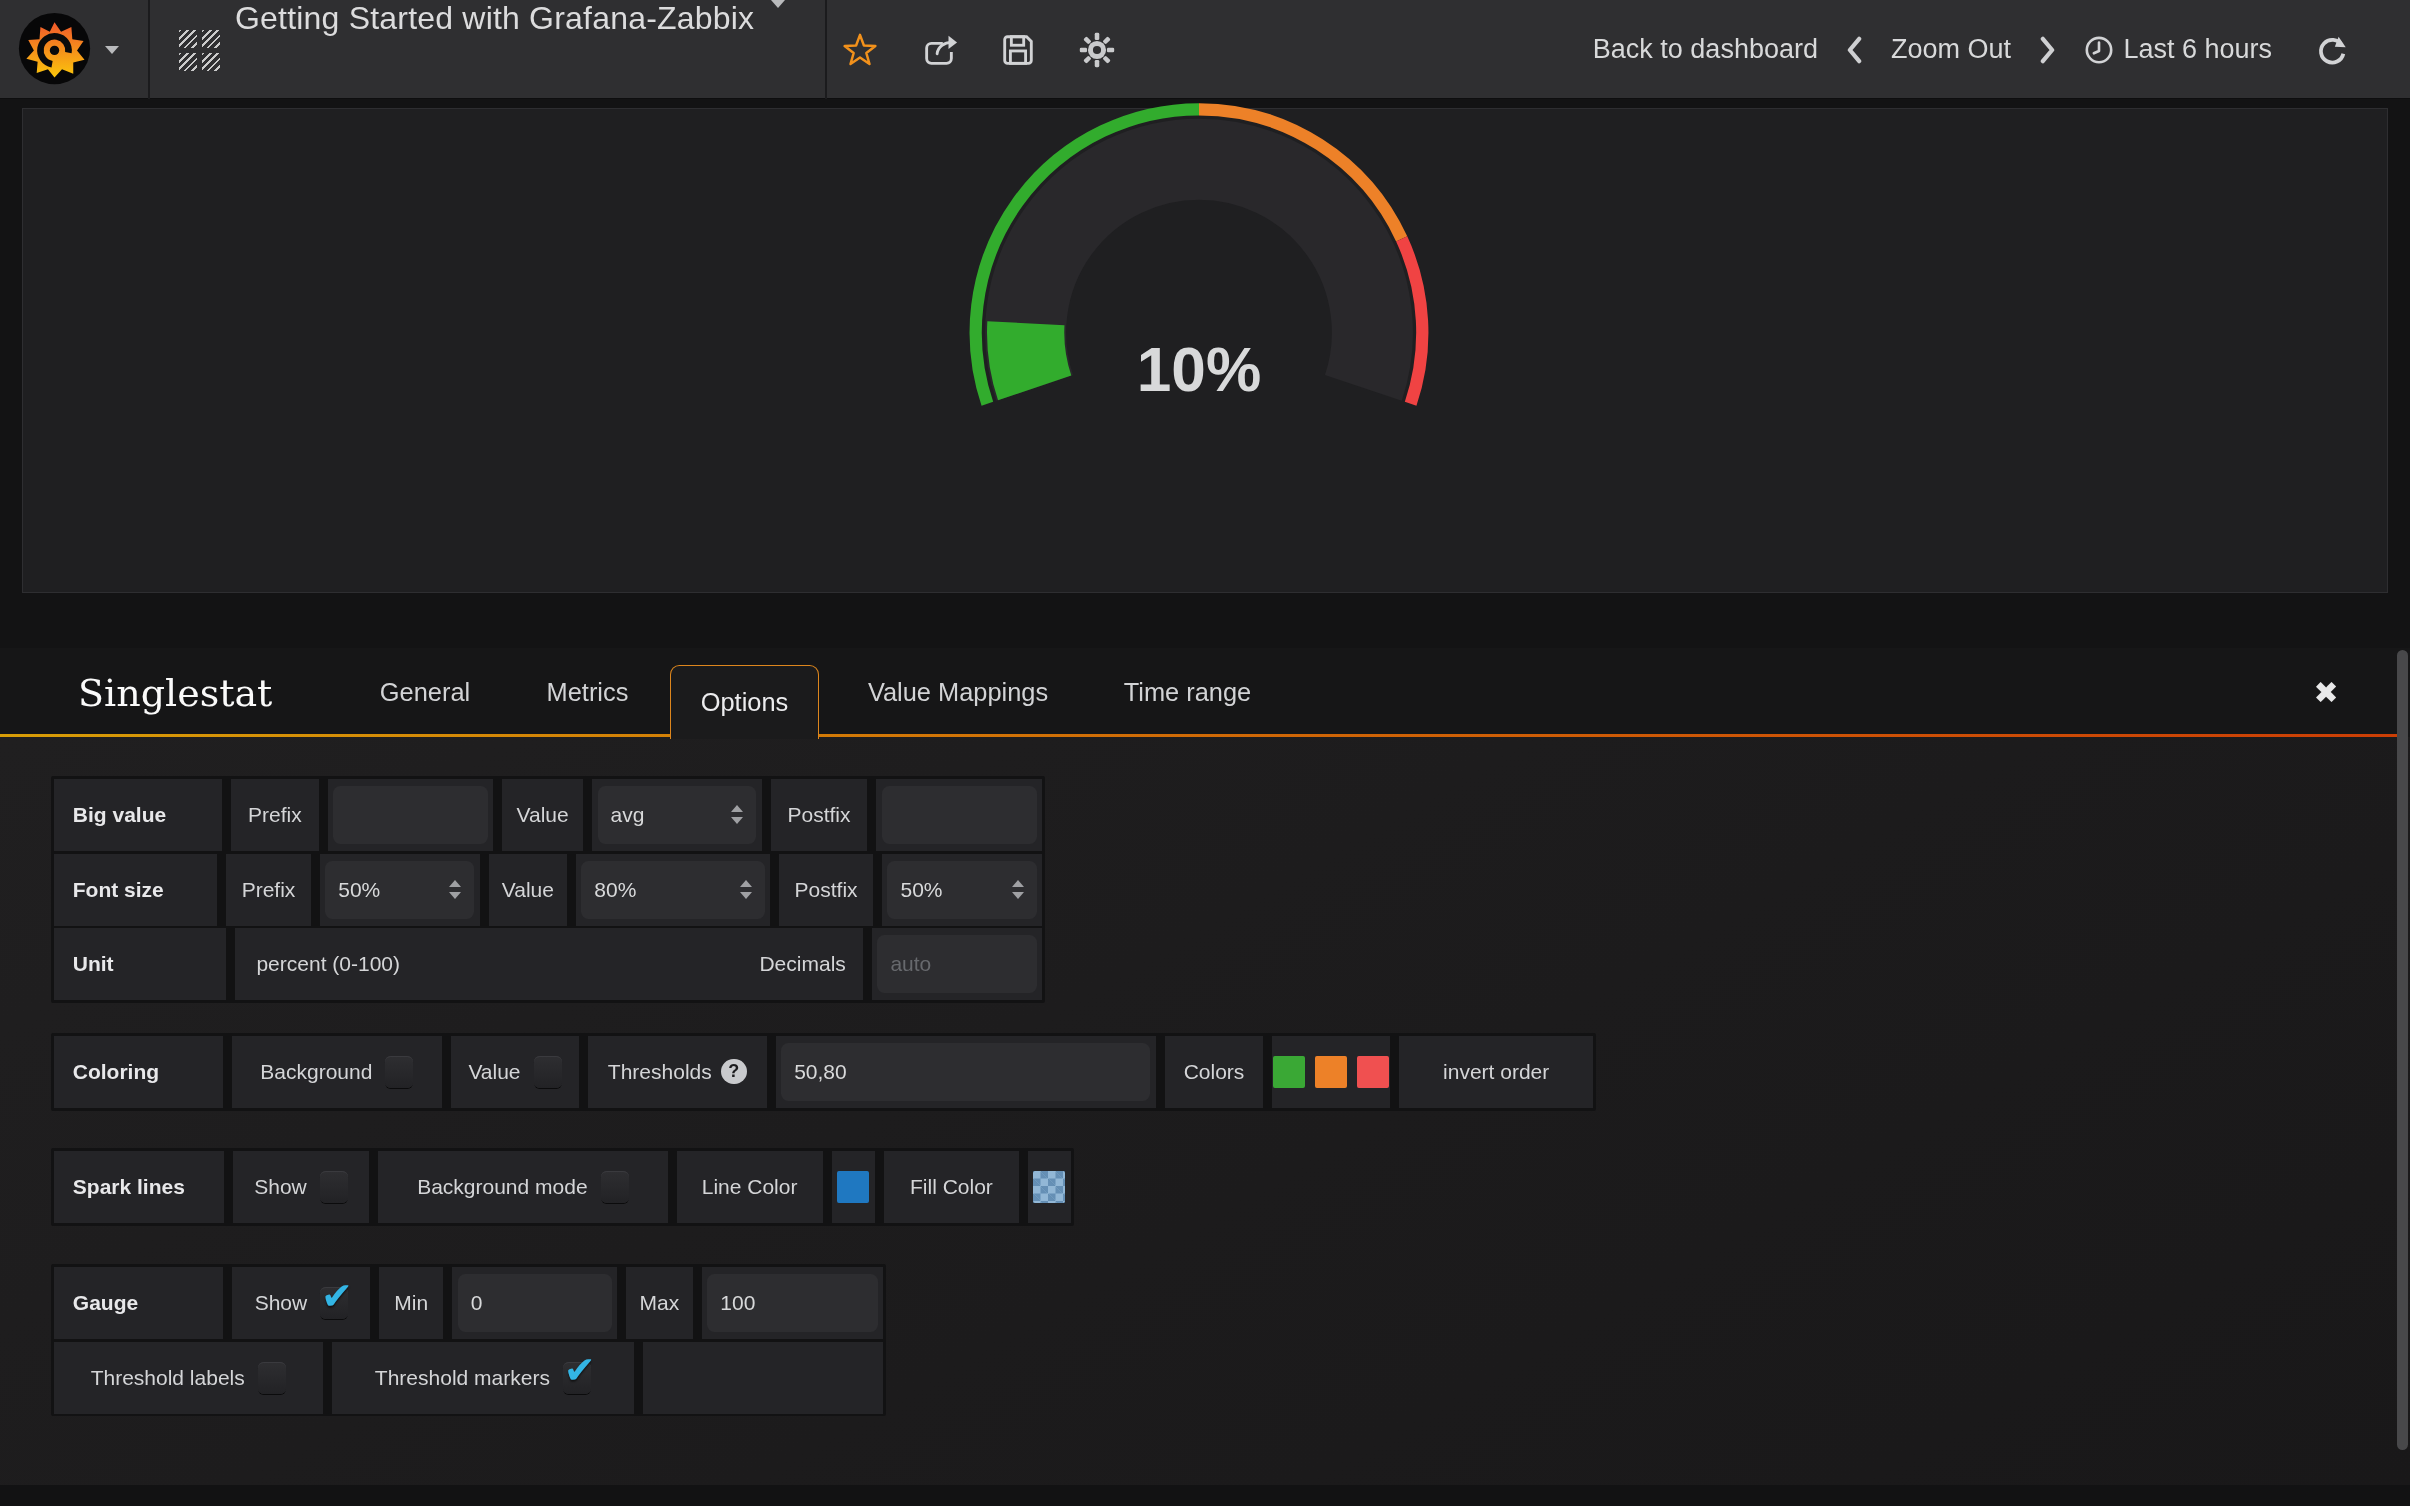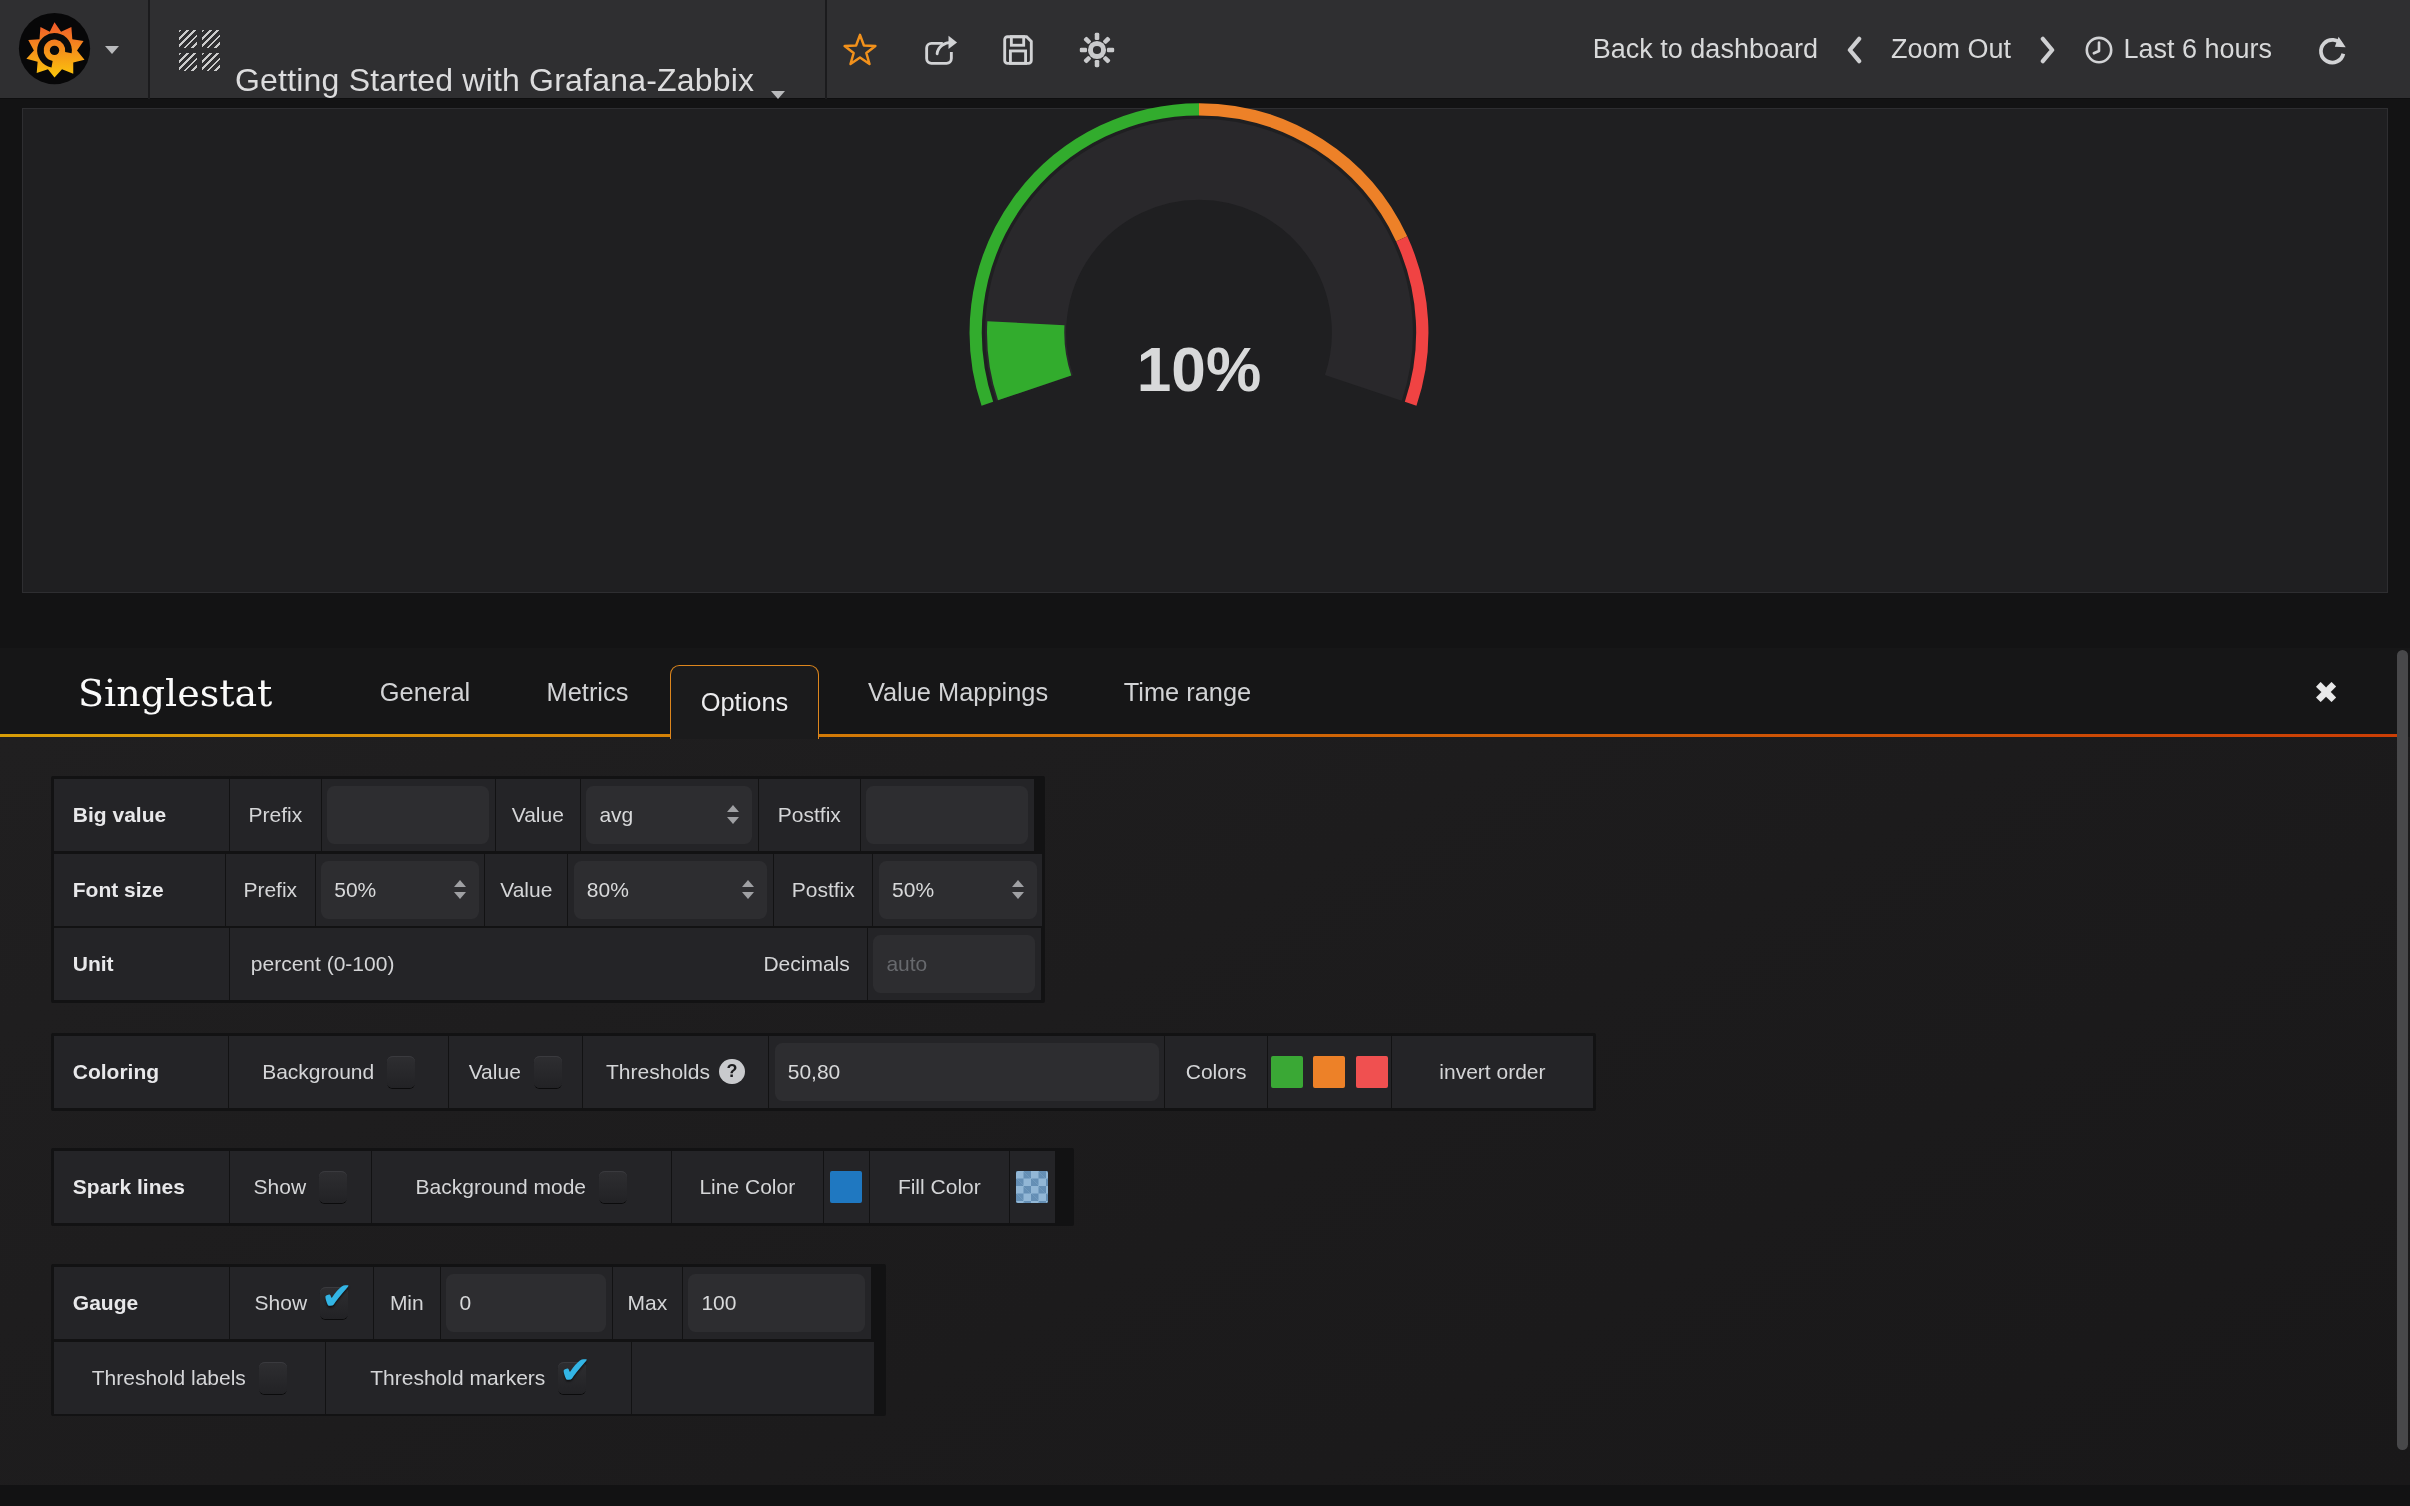--- a/index.html
+++ b/index.html
@@ -9,21 +9,21 @@
   
   #navbar { position:absolute; left:0; top:0; width:2411px; height:99px;
             background:#2f2f31; border-bottom:0.9px solid #0e0e0f; }
   .nav-sep { position:absolute; top:0; width:1.9px; height:99px; background:#1b1b1d; }
   #logo-btn { position:absolute; left:17px; top:7.5px; width:122px; height:84px;
               display:flex; align-items:center; gap:13px; cursor:pointer; }
   #dash-icon { position:absolute; left:179px; top:30px; width:41px; height:41px;
                display:grid; grid-template-columns:1fr 1fr; grid-template-rows:1fr 1fr; gap:4.7px; }
   #dash-icon .sq { background:repeating-linear-gradient(135deg,#cbcbcb 0 1.9px, rgba(0,0,0,0) 1.9px 5.2px); border-radius:0.9px; }
   #dash-title { position:absolute; left:235px; top:0; height:99px; display:flex;
-                align-items:flex-end; gap:17px; cursor:pointer; }
+                align-items:flex-start; gap:17px; cursor:pointer; }
   #dash-title .t { font-size:32px; color:#dcdcdd; letter-spacing:0.2px; }
   .caret-down { width:0; height:0; border-left:7.5px solid transparent; border-right:7.5px solid transparent;
                 border-top:8.5px solid #b9babc; }
   #nav-icons { position:absolute; left:841px; top:0; height:99px; display:flex;
                align-items:center; gap:41px; }
   .nav-ic { width:38px; height:38px; display:flex; align-items:center; justify-content:center; cursor:pointer; }
   #nav-right { position:absolute; right:60px; top:0; height:99px; display:flex;
                align-items:center; gap:28px; color:#d8d9da; font-size:27px; }
   #nav-right .grp { display:flex; align-items:center; gap:9.4px; cursor:pointer; }
   .chev { display:flex; align-items:center; cursor:pointer; }
@@ -52,21 +52,21 @@
                   align-items:center; justify-content:center; font-size:30px; color:#e8e8e9;
                   font-family:"DejaVu Sans", sans-serif; cursor:pointer; }
   #editor-body { position:absolute; left:0; top:737px; width:2411px; height:748px;
                  background:linear-gradient(150deg,#201f20 0%, #1c1b1c 55%, #191819 100%); }
   #scrollbar { position:absolute; left:2397px; top:650px; width:11.3px; height:800px;
                background:#48484a; border-radius:5.6px; }
 
   
   .ftable { position:absolute; background:#121213; padding:2.8px; display:flex;
             flex-direction:column; gap:2.8px; border-radius:1.9px; }
-  .frow { display:flex; gap:1px; height:72px; }
+  .frow { display:flex; gap:9px; height:72px; }
   .c { background:#242427; display:flex; align-items:center; color:#d4d5d7; font-size:21px; }
   .c.lb { font-weight:bold; color:#e8e8ea; padding-left:19px; }
   .c.center { justify-content:center; gap:13px; }
   .ibox { flex:1; margin:5.6px; height:58px; background:#2d2d30; border-radius:7.5px;
           display:flex; align-items:center; padding:0 13px; color:#d8d9da; cursor:pointer; }
   .ibox input { width:100%; background:transparent; border:none; outline:none;
                 color:#d8d9da; font-size:21px; font-family:inherit; }
   .ibox input::placeholder { color:#67696d; }
   .updown { display:flex; flex-direction:column; gap:4.7px; margin-left:auto; }
   .updown .up { width:0;height:0;border-left:6.6px solid transparent;border-right:6.6px solid transparent;border-bottom:7.5px solid #9fa0a3; }

